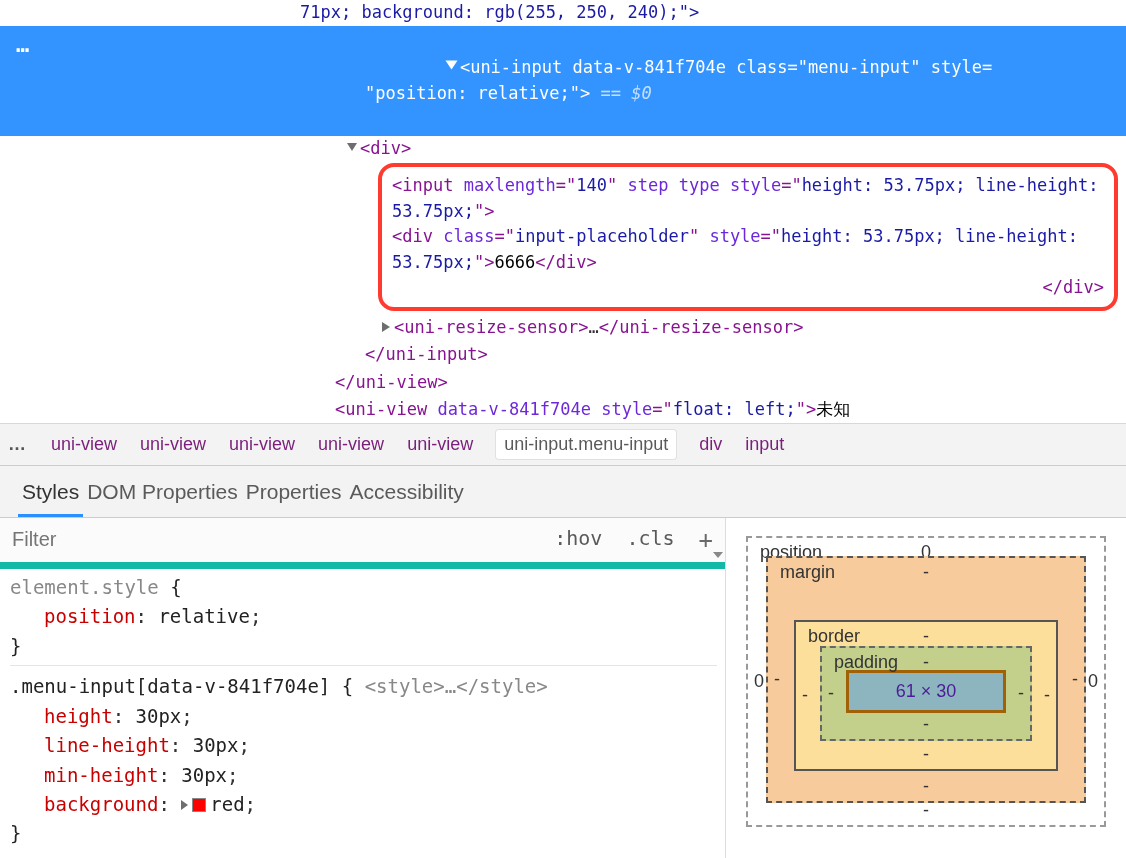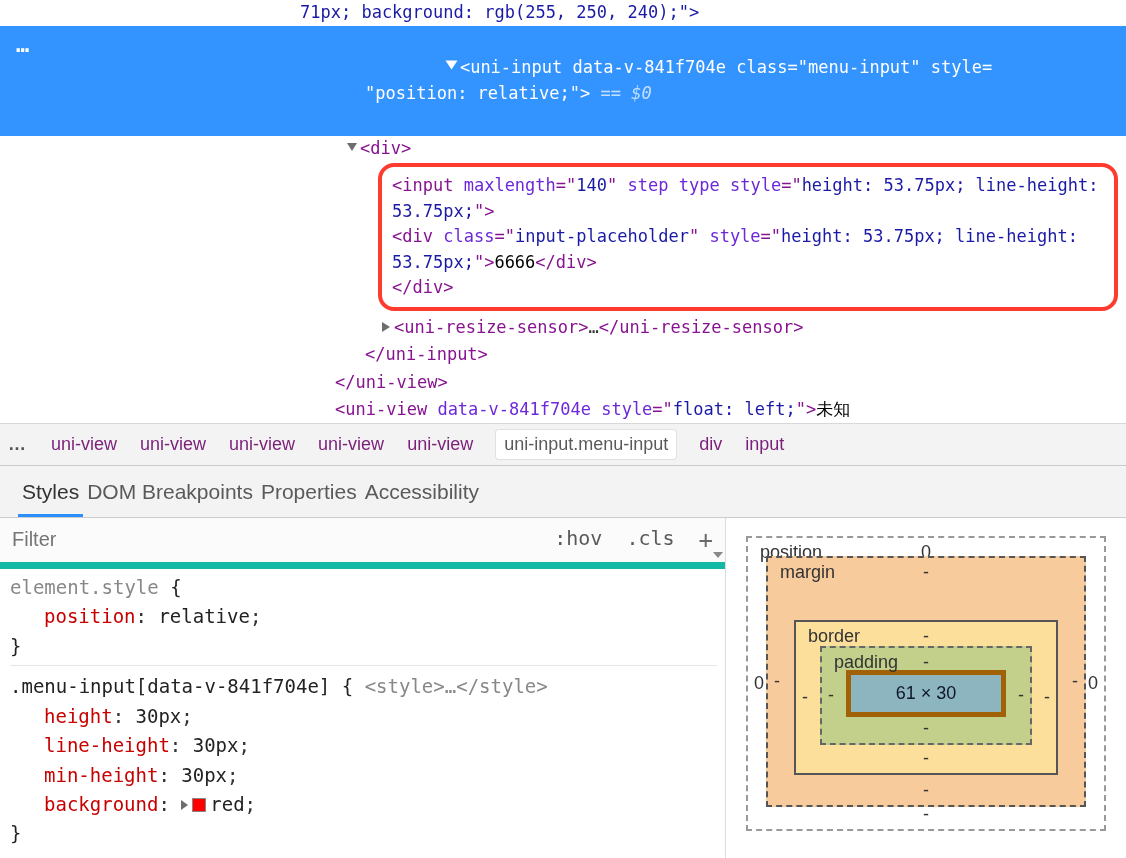--- a/index.html
+++ b/index.html
@@ -266,24 +266,24 @@
   margin-top: 36px;
 }
 .bm-padding {
   background: #c3d08b;
   border: 2px dashed #666;
   padding: 22px 24px 26px 24px;
   position: relative;
 }
 .bm-content {
   background: #8cb5c0;
-  border: 5px solid #a16207;
+  border: 3px solid #a16207;
   padding: 8px 16px;
   text-align: center;
-  color: #0f172a;
+  color: #4c1d95;
   font-size: 18px;
 }
 </style>
 </head>
 <body>
 
 <div class="main-container">
   <div class="elements-panel">
     <div class="code-line line0"><span class="attr-val">71px; background: rgb(255, 250, 240);"&gt;</span></div>
 
@@ -294,21 +294,21 @@
 <span class="punct">"</span><span class="attr-val">position: relative;</span><span class="punct">"</span><span class="punct">&gt;</span><span class="eq-dollar"> == </span><span class="eq-dollar">$0</span>
       </div>
     </div>
 
     <div class="nested-block">
       <div class="code-line"><span class="triangle-dark-down"></span><span class="punct">&lt;</span><span class="tag">div</span><span class="punct">&gt;</span></div>
 
       <div class="red-box">
         <div class="code-line"><span class="punct">&lt;</span><span class="tag">input</span> <span class="attr-name">maxlength</span><span class="punct">=</span><span class="punct">"</span><span class="attr-val">140</span><span class="punct">"</span> <span class="attr-name">step</span> <span class="attr-name">type</span> <span class="attr-name">style</span><span class="punct">=</span><span class="punct">"</span><span class="attr-val">height: 53.75px; line-height: 53.75px;</span><span class="punct">"</span><span class="punct">&gt;</span></div>
         <div class="code-line"><span class="punct">&lt;</span><span class="tag">div</span> <span class="attr-name">class</span><span class="punct">=</span><span class="punct">"</span><span class="attr-val">input-placeholder</span><span class="punct">"</span> <span class="attr-name">style</span><span class="punct">=</span><span class="punct">"</span><span class="attr-val">height: 53.75px; line-height: 53.75px;</span><span class="punct">"</span><span class="punct">&gt;</span><span class="txt-black">6666</span><span class="punct">&lt;/</span><span class="tag">div</span><span class="punct">&gt;</span></div>
-        <div class="code-line" style="padding-left:0;"><span class="punct">&lt;/</span><span class="tag">div</span><span class="punct">&gt;</span></div>
+        <div class="code-line" style="padding-left:0;text-align:right;"><span class="punct">&lt;/</span><span class="tag">div</span><span class="punct">&gt;</span></div>
       </div>
 
       <div class="code-line nested-line2"><span class="triangle-dark-right"></span><span class="punct">&lt;</span><span class="tag">uni-resize-sensor</span><span class="punct">&gt;</span><span>…</span><span class="punct">&lt;/</span><span class="tag">uni-resize-sensor</span><span class="punct">&gt;</span></div>
     </div>
 
     <div class="code-line close-line"><span class="punct">&lt;/</span><span class="tag">uni-input</span><span class="punct">&gt;</span></div>
     <div class="code-line close-line2"><span class="punct">&lt;/</span><span class="tag">uni-view</span><span class="punct">&gt;</span></div>
     <div class="code-line close-line2"><span class="punct">&lt;</span><span class="tag">uni-view</span> <span class="attr-name">data-v-841f704e</span> <span class="attr-name">style</span><span class="punct">=</span><span class="punct">"</span><span class="attr-val">float: left;</span><span class="punct">"</span><span class="punct">&gt;</span><span class="txt-black">未知</span></div>
   </div>
 
@@ -319,21 +319,21 @@
     <span class="crumb">uni-view</span>
     <span class="crumb">uni-view</span>
     <span class="crumb">uni-view</span>
     <span class="crumb selected">uni-input.menu-input</span>
     <span class="crumb">div</span>
     <span class="crumb">input</span>
   </div>
 
   <div class="section-tabs">
     <div class="tab active">Styles</div>
-    <div class="tab">DOM Breakpoints</div>
+    <div class="tab">DOM Properties</div>
     <div class="tab">Properties</div>
     <div class="tab">Accessibility</div>
   </div>
 
   <div class="lower">
     <div class="styles-col">
       <div class="filter-bar">
         <input class="filter-input" placeholder="Filter" style="">
         <div class="filter-btn">:hov</div>
         <div class="filter-btn">.cls</div>

